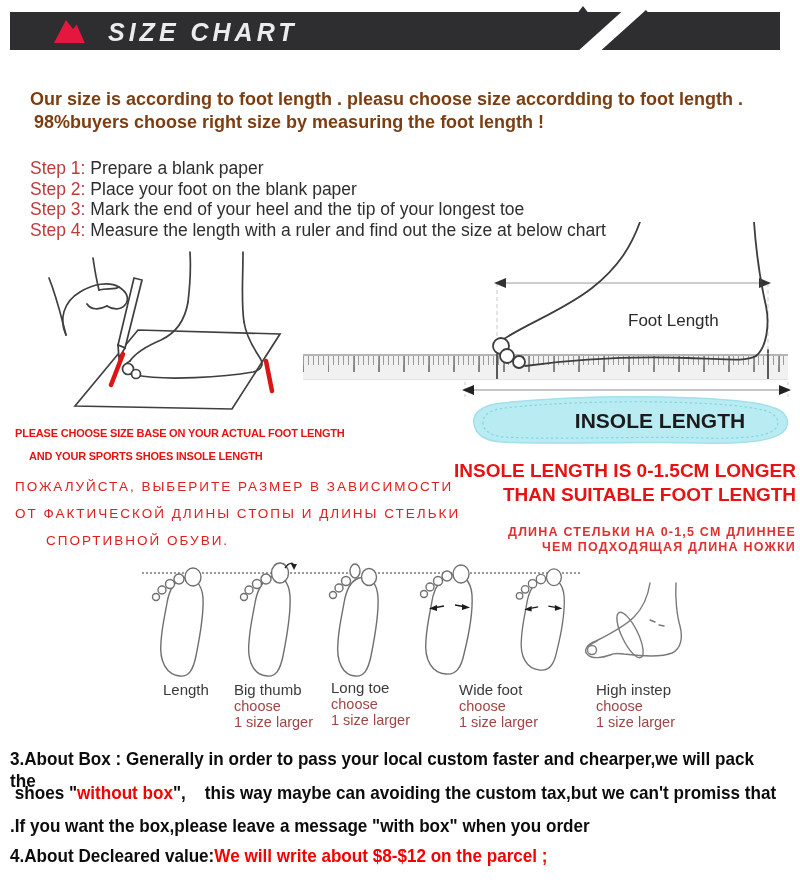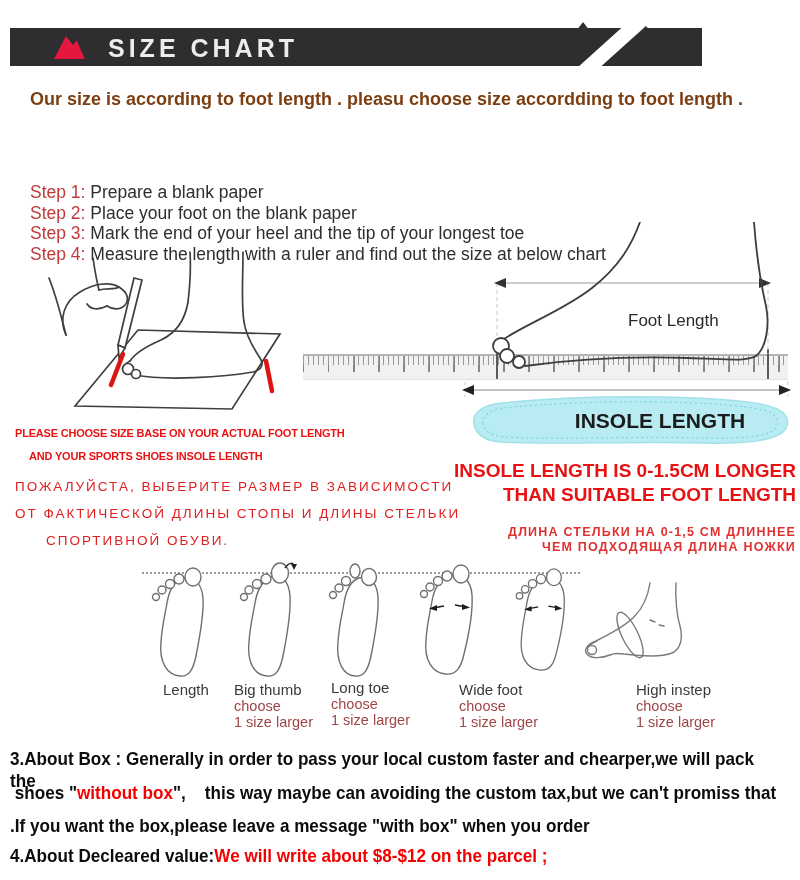--- a/index.html
+++ b/index.html
@@ -1,37 +1,37 @@
 <!DOCTYPE html>
 <html><head>
 <meta charset="utf-8">
 <style>
   * { margin:0; padding:0; box-sizing:border-box; }
   html,body { background:#fff; }
   body { font-family:"Liberation Sans", sans-serif; }
   #canvas { position:relative; width:800px; height:880px; background:#ffffff; overflow:hidden; }
 
   
-  .hdr { position:absolute; left:0; top:16px; width:702px; height:70px; overflow:hidden; }
+  .hdr { position:absolute; left:0; top:0; width:800px; height:70px; overflow:hidden;font-style:italic; }
   .hdr-bar { position:absolute; left:10px; top:12px; width:770px; height:38px; background:#2e2e30; }
   .hdr-peak-big { position:absolute; left:598px; top:0; width:0; height:0;
     border-left:40px solid transparent; border-right:40px solid transparent; border-bottom:50px solid #2e2e30; }
   .hdr-peak-small { position:absolute; left:563px; top:6px; width:0; height:0;
     border-left:20px solid transparent; border-right:20px solid transparent; border-bottom:26px solid #2e2e30; }
   .hdr-slash { position:absolute; left:648px; top:-12px; width:15px; height:100px; background:#ffffff;
     transform:rotate(48deg); transform-origin:top left; }
   .hdr-logo { position:absolute; left:52px; top:17px; }
   .hdr-title { position:absolute; left:108px; top:18px; color:#ececec; font-size:25px; font-weight:bold; letter-spacing:4px; }
 
   
   .intro { position:absolute; left:30px; top:88px; width:760px; color:#7c3e11; font-weight:bold; font-size:18px; line-height:23px; }
   .intro .l2 { padding-left:4px; }
 
   
-  .steps { position:absolute; left:30px; top:158px; font-size:17.5px; line-height:20.5px; color:#2e2e2e;margin-top:24px; }
+  .steps { position:absolute; left:30px; top:158px; font-size:17.5px; line-height:20.5px; color:#2e2e2e; }
   .step-label { color:#bf3b3b; }
 
   
   .ruler { position:absolute; left:303px; top:354px; width:485px; height:26px;
     background-color:#f1f1f1;
     background-image:
       repeating-linear-gradient(90deg,#9a9a9a 0 1px,transparent 1px 5px),
       repeating-linear-gradient(90deg,#858585 0 1.5px,transparent 1.5px 25px);
     background-size:100% 9px,100% 16px; background-repeat:no-repeat,no-repeat;
     border-top:2px solid #b5b5b5; border-bottom:1px solid #e2e2e2; }
@@ -68,20 +68,21 @@
     <div class="hdr-slash"></div>
     <svg class="hdr-logo" width="42" height="27" viewBox="0 0 42 27">
       <path d="M2,26 L14,3 L21,12 L27,5 L36,26 Z" fill="#e5173f"></path>
       <line x1="24" y1="1" x2="35" y2="26" stroke="#2e2e30" stroke-width="4"></line>
     </svg>
     <div class="hdr-title">SIZE CHART</div>
   </div>
 
   <div class="intro">
     <div class="l1">Our size is according to foot length . pleasu choose size accordding to foot length .</div>
+    <div class="l2">98%buyers choose right size by measuring the foot length !</div>
   </div>
 
   <div class="steps">
     <div><span class="step-label">Step 1:</span> <span>Prepare a blank paper</span></div>
     <div><span class="step-label">Step 2:</span> <span>Place your foot on the blank paper</span></div>
     <div><span class="step-label">Step 3:</span> <span>Mark the end of your heel and the tip of your longest toe</span></div>
     <div><span class="step-label">Step 4:</span> <span>Measure the length with a ruler and find out the size at below chart</span></div>
   </div>
 
   <svg class="svg-abs" style="left:35px; top:240px;" width="285" height="190" viewBox="0 0 285 190">
@@ -254,21 +255,21 @@
   <div class="cap" style="left:331px; top:680px;">
     <div>Long toe</div>
     <div class="note">choose</div>
     <div class="note">1 size larger</div>
   </div>
   <div class="cap" style="left:459px; top:682px;">
     <div>Wide foot</div>
     <div class="note">choose</div>
     <div class="note">1 size larger</div>
   </div>
-  <div class="cap" style="left:596px; top:682px;margin-left:40px;">
+  <div class="cap" style="left:596px; top:682px;">
     <div>High instep</div>
     <div class="note">choose</div>
     <div class="note">1 size larger</div>
   </div>
 
   <div class="foot-line" style="top:748px;">3.About Box : Generally in order to pass your local custom faster and chearper,we will pack the</div>
   <div class="foot-line" style="top:782px;"><span> shoes "</span><span class="red">without box</span><span>",    this way maybe can avoiding the custom tax,but we can't promiss that</span></div>
   <div class="foot-line" style="top:815px;">.If you want the box,please leave a message "with box" when you order</div>
   <div class="foot-line" style="top:845px;"><span>4.About Decleared value:</span><span class="red">We will write about $8-$12 on the parcel ;</span></div>
 

